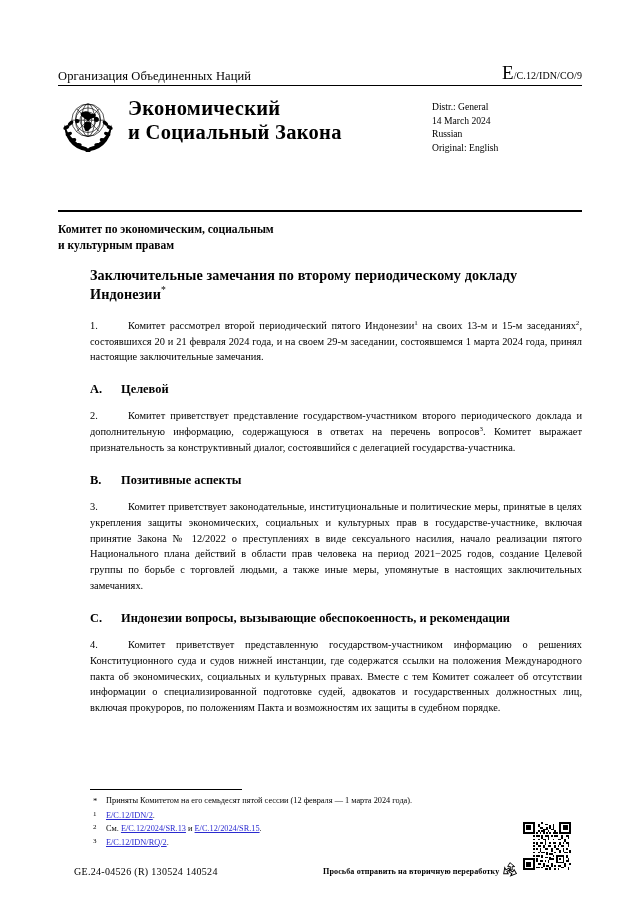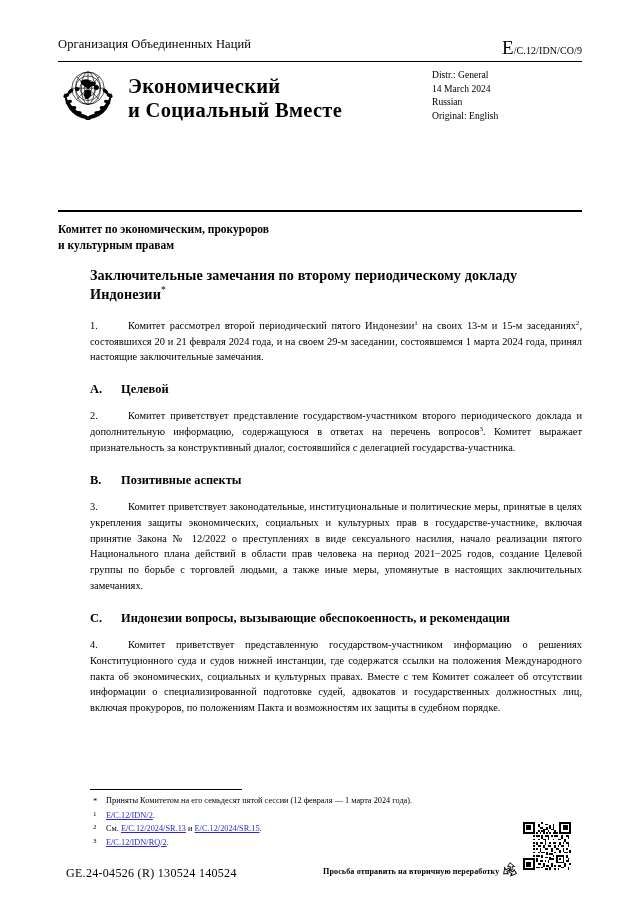--- a/index.html
+++ b/index.html
@@ -24,22 +24,24 @@
 
   
   .masthead {
     position: absolute;
     left: 58px;
     top: 38px;
     width: 524px;
   }
   .mast-row1 {
     display: flex;
+    align-items: flex-end;
     justify-content: space-between;
     height: 20px;
+    margin-top: 24px;
   }
   .org-name {
     font-size: 12.5px;
     letter-spacing: 0.1px;
     line-height: 1;
     white-space: nowrap;
   }
   .doc-symbol {
     font-size: 10px;
     line-height: 1;
@@ -50,21 +52,22 @@
     font-size: 19px;
     vertical-align: baseline;
   }
   .mast-rule {
     border-bottom: 1.1px solid #000;
     margin-top: 3px;
     width: 100%;
   }
   .mast-row2 {
     display: flex;
-    align-items: flex-end;
+    align-items: flex-start;
+    margin-top: 8px;
     font-family: Liberation Serif, serif;
   }
   .un-emblem {
     width: 60px;
     height: 58px;
     flex: 0 0 60px;
     margin-top: 2px;
   }
   .organ-title {
     margin-left: 10px;
@@ -195,23 +198,23 @@
   
   .footer {
     position: absolute;
     left: 58px;
     top: 862px;
     width: 524px;
     height: 34px;
   }
   .job-no {
     position: absolute;
-    left: 8px;
+    left: 16px;
     top: 4px;
-    font-size: 12px;
+    font-size: 10px;
     letter-spacing: 0.3px;
     white-space: nowrap;
   }
   .recycle-text {
     position: absolute;
     left: 236px;
     top: 5px;
     font-size: 8.1px;
     font-weight: bold;
     white-space: nowrap;
@@ -288,36 +291,36 @@
               <ellipse cx="56" cy="87" rx="5" ry="2.8" transform="rotate(-14 56 87)"></ellipse>
               <ellipse cx="79" cy="45" rx="5.5" ry="3" transform="rotate(44 79 45)"></ellipse>
             </g>
             <path d="M46 90 h8 v3 h-8z"></path>
           </g>
         </svg>
       </div>
 
       <div class="organ-title">
         <div>Экономический</div>
-        <div>и Социальный Вместе</div>
+        <div>и Социальный Закона</div>
       </div>
 
       <div class="distr-block">
         <div>Distr.: General</div>
         <div>14 March 2024</div>
         <div>Russian</div>
         <div>Original: English</div>
       </div>
     </div>
   </div>
 
   <div class="heavy-rule"></div>
 
   <div class="committee">
-    <div>Комитет по экономическим, прокуроров</div>
+    <div>Комитет по экономическим, социальным</div>
     <div>и культурным правам</div>
   </div>
 
   <div class="body-col">
 
     <h1 class="title">
       <span>Заключительные замечания по второму периодическому докладу Индонезии</span><sup class="star">*</sup>
     </h1>
 
     <p class="para">

